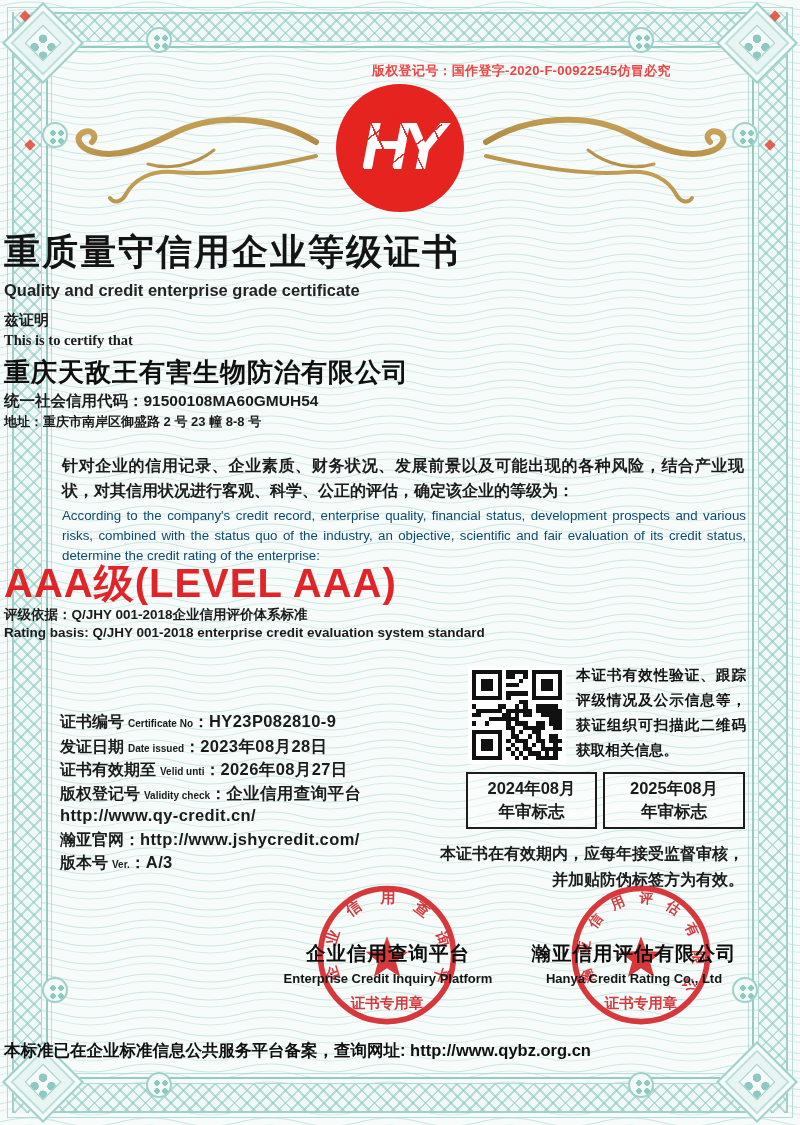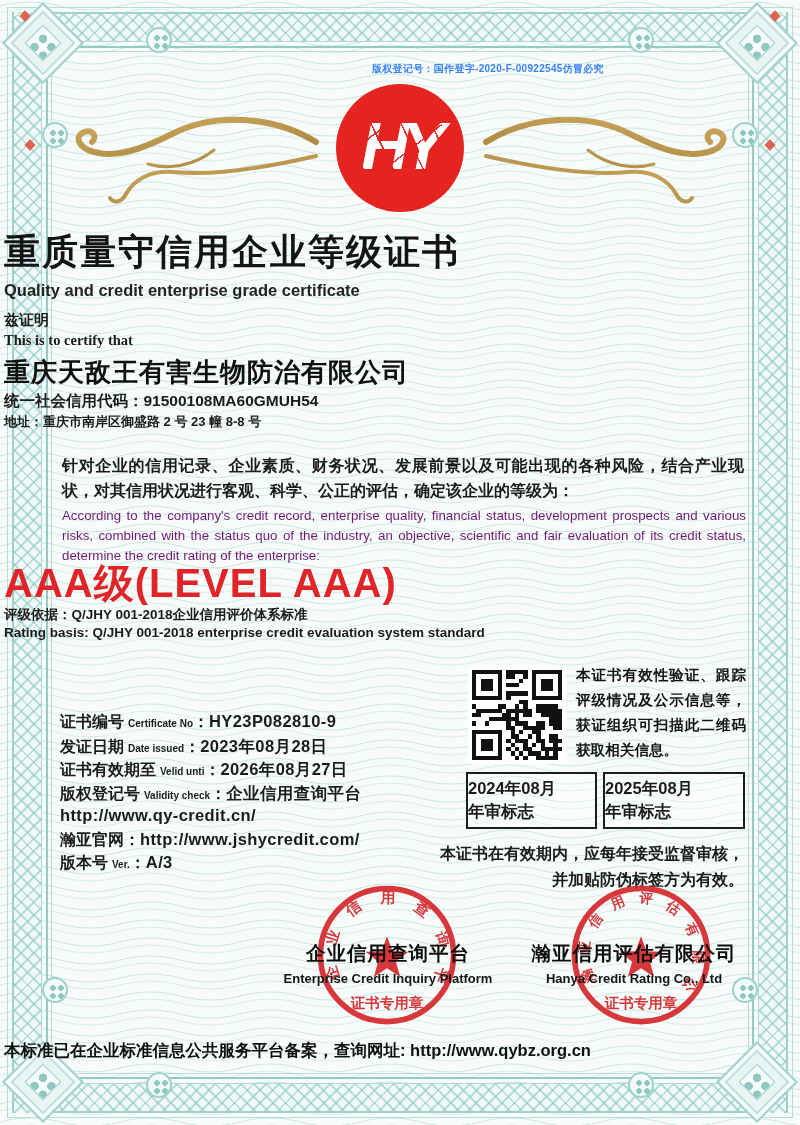--- a/index.html
+++ b/index.html
@@ -40,53 +40,53 @@
     border:2.5px solid #9ed1ca;background:
       radial-gradient(circle at 9px 9px, #8ec8c0 2.6px, transparent 3px),
       radial-gradient(circle at 17px 9px, #8ec8c0 2.6px, transparent 3px),
       radial-gradient(circle at 9px 17px, #8ec8c0 2.6px, transparent 3px),
       radial-gradient(circle at 17px 17px, #8ec8c0 2.6px, transparent 3px),
       #f2faf8;}
   .red-diamond{position:absolute;width:8px;height:8px;background:#e04a38;transform:rotate(45deg);z-index:2;opacity:.85;}
   
   .content{position:absolute;inset:0;z-index:3;}
   .center{left:4px;right:0;text-align:left;}
-  .copyright{top:62px;left:372px;font-size:10px;font-weight:600;color:#3b82f6;letter-spacing:.3px;}
+  .copyright{top:62px;left:372px;font-size:13px;font-weight:600;color:#ef4444;letter-spacing:.3px;}
   .logo{top:84px;left:336px;width:128px;height:128px;border-radius:50%;background:#e5231f;z-index:4;}
   .logo .mono{position:absolute;inset:0;display:flex;align-items:center;justify-content:center;
     color:#ffffff;font-size:66px;font-weight:900;font-style:italic;letter-spacing:-7px;padding-bottom:4px;}
   .logo .cracks{position:absolute;inset:22px;border-radius:6px;
     background:
       repeating-linear-gradient(64deg, transparent 0 13px, rgba(229,35,31,.95) 13px 14.6px, transparent 14.6px 27px),
       repeating-linear-gradient(-38deg, transparent 0 17px, rgba(229,35,31,.95) 17px 18.4px, transparent 18.4px 34px);}
   .flourish{top:108px;width:262px;height:100px;}
   .title-zh{top:228px;font-size:36px;font-weight:800;color:#141414;letter-spacing:2px;}
   .title-en{top:281px;font-size:16.5px;font-weight:600;color:#232323;}
   .certify-zh{top:311px;font-size:15px;font-weight:700;}
   .certify-en{top:332px;font-size:14.5px;font-weight:600;font-family:Liberation Serif, serif;}
   .company-name{top:355px;font-size:26px;font-weight:800;color:#101010;letter-spacing:1px;}
   .credit-code{top:391px;font-size:15.5px;font-weight:600;}
   .address{top:413px;font-size:13px;font-weight:600;}
   .eval-zh{top:454px;left:62px;right:56px;font-size:16px;font-weight:700;line-height:1.55;text-align:justify;}
-  .eval-en{top:506px;left:62px;right:54px;font-size:13.3px;font-weight:500;line-height:1.5;text-align:justify;color:#701a75;}
+  .eval-en{top:506px;left:62px;right:54px;font-size:13.3px;font-weight:500;line-height:1.5;text-align:justify;color:#0c4a6e;}
   .grade{top:556px;font-size:40px;font-weight:900;color:#e02428;letter-spacing:1px;}
   .basis-zh{top:606px;font-size:13.5px;font-weight:700;}
   .basis-en{top:625px;font-size:13.5px;font-weight:600;}
   .details{top:712px;left:60px;width:400px;}
   .detail-line{height:23.5px;display:flex;align-items:baseline;white-space:nowrap;}
   .detail-line .zh{font-size:16px;font-weight:700;}
   .detail-line .en{font-size:10px;font-weight:600;margin-left:4px;}
   .detail-line .en:empty{margin-left:0;}
   .detail-line .sep{font-size:16px;font-weight:700;}
   .detail-line .val{font-size:16.5px;font-weight:600;letter-spacing:.4px;}
   .qr{top:666px;left:468px;width:98px;height:98px;background:#ffffff;padding:4px;}
   .qr svg{display:block;width:90px;height:90px;}
   .qr-note{top:663px;left:576px;width:170px;font-size:14.6px;font-weight:600;line-height:1.72;text-align:justify;color:#141414;}
   .audit-box{top:772px;height:57px;border:2.5px solid #1d1d1d;background:rgba(255,255,255,.35);
-    display:flex;flex-direction:column;justify-content:center;gap:1px;}
+    display:flex;flex-direction:column;align-items:center;justify-content:center;gap:1px;}
   .audit-box .p{font-size:16.5px;font-weight:700;}
   .audit-box .l{font-size:16.5px;font-weight:700;}
   .box1{left:466px;width:131px;}
   .box2{left:603px;width:142px;}
   .supervision{top:841px;left:420px;right:56px;text-align:right;font-size:16px;font-weight:700;line-height:1.6;}
   .seal{top:880px;width:150px;height:150px;z-index:3;opacity:.92;}
   .seal.s1{left:312px;}
   .seal.s2{left:566px;}
   .issuer{z-index:4;text-align:center;}
   .issuer .name{font-size:19.5px;font-weight:800;color:#0e0e0e;letter-spacing:1px;}

